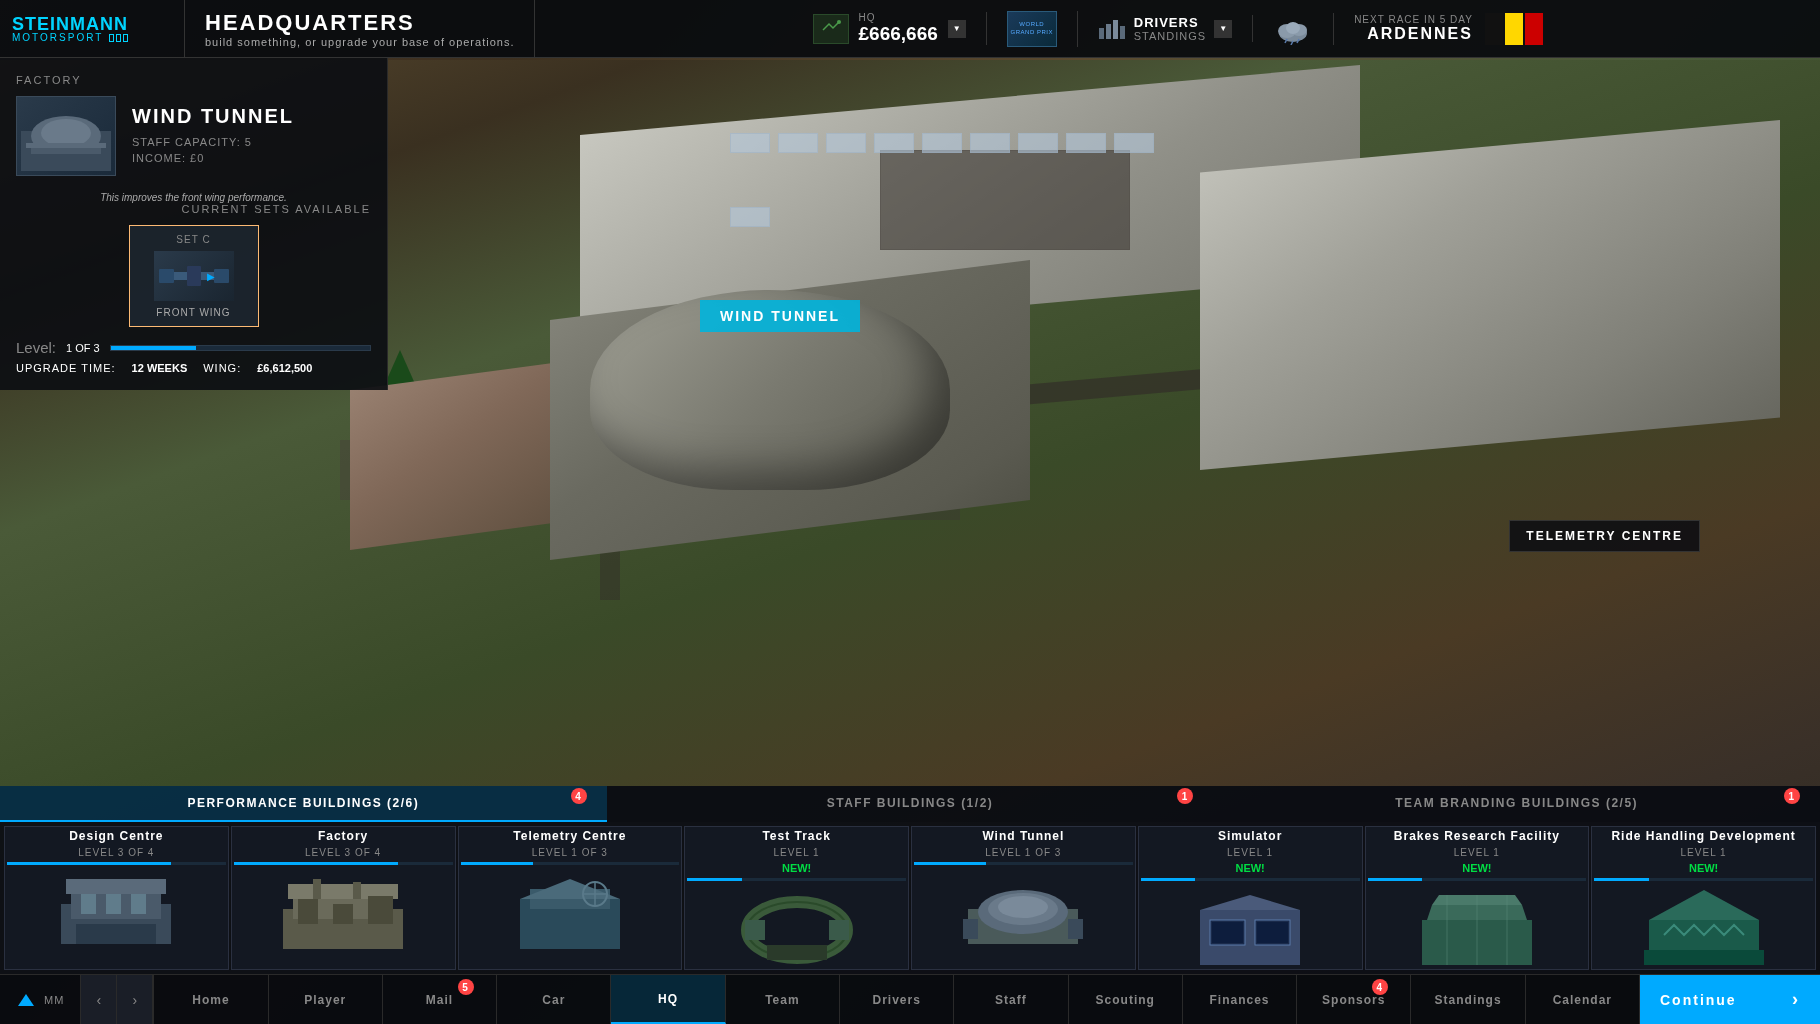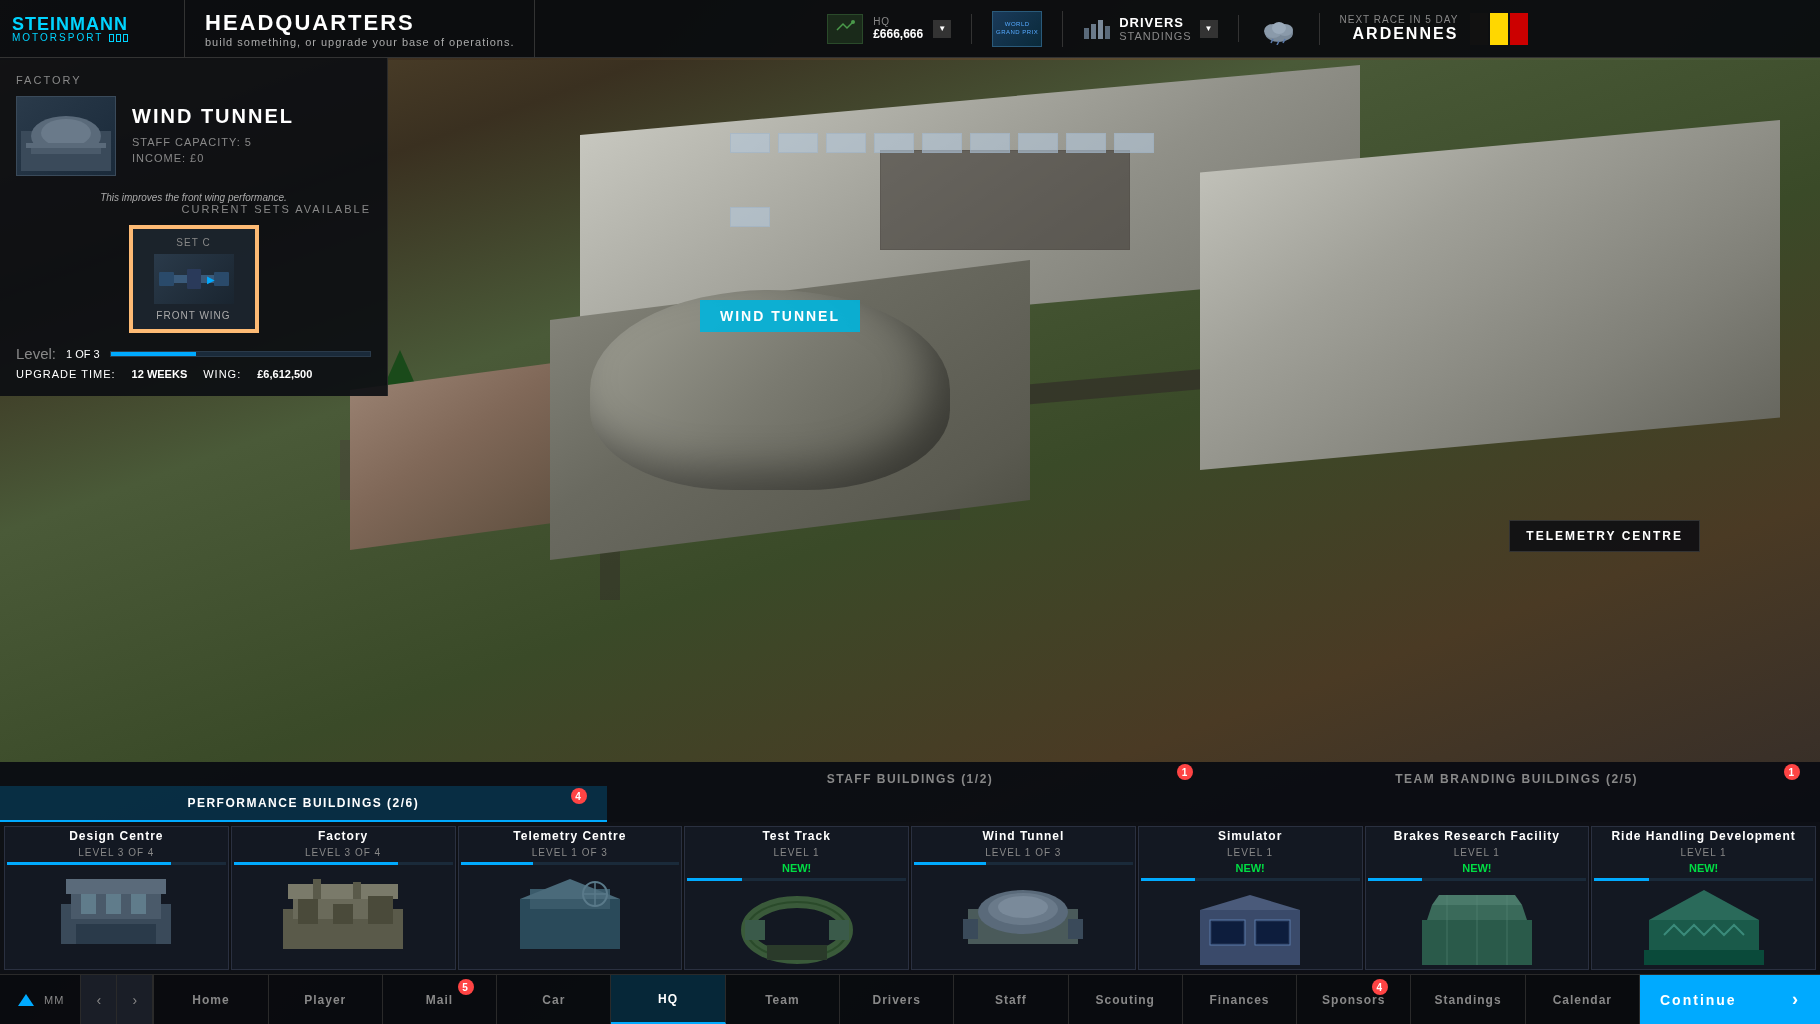--- a/index.html
+++ b/index.html
@@ -119,21 +119,21 @@
       flex-direction: column;
     }
 
     .money-label {
       font-size: 10px;
       color: #888;
       letter-spacing: 1px;
     }
 
     .money-value {
-      font-size: 12px;
+      font-size: 19px;
       font-weight: 700;
       color: #fff;
     }
 
     .money-dropdown {
       width: 18px;
       height: 18px;
       background: #333;
       display: flex;
       align-items: center;
@@ -318,21 +318,21 @@
     .current-sets-label {
       font-size: 11px;
       color: #888;
       letter-spacing: 2px;
       text-align: right;
       margin-bottom: 10px;
     }
 
     .set-card {
       background: rgba(30, 40, 50, 0.8);
-      border: 4px solid #fdba74;
+      border: 1px solid #fdba74;
       padding: 8px;
       text-align: center;
       width: 130px;
       margin: 0 auto;
     }
 
     .set-label {
       font-size: 10px;
       color: #888;
       letter-spacing: 1px;
@@ -464,21 +464,20 @@
       cursor: pointer;
       border-bottom: 2px solid transparent;
       position: relative;
       color: #888;
     }
 
     .buildings-tab.active {
       background: rgba(0, 120, 180, 0.3);
       border-bottom: 2px solid #00aaff;
       color: #fff;
-      margin-top: 24px;
     }
 
     .buildings-tab .badge {
       position: absolute;
       top: 2px;
       right: 20px;
       background: #ff4444;
       color: #fff;
       font-size: 10px;
       width: 16px;

